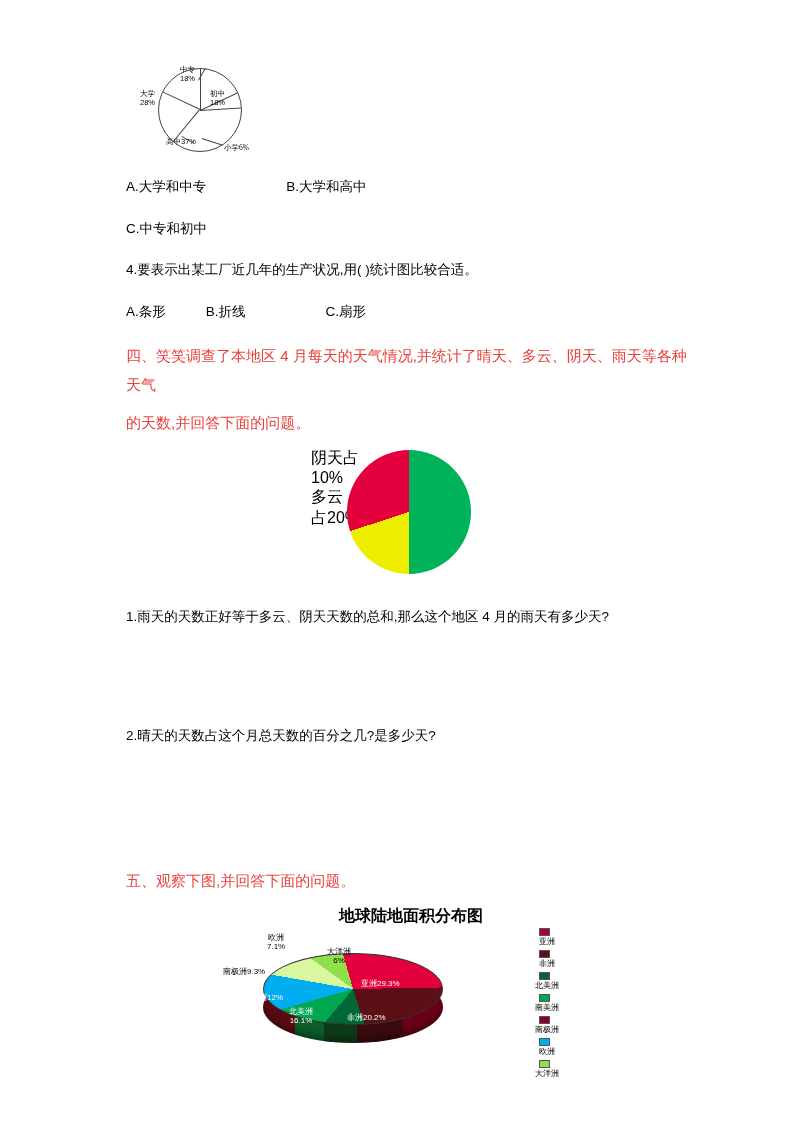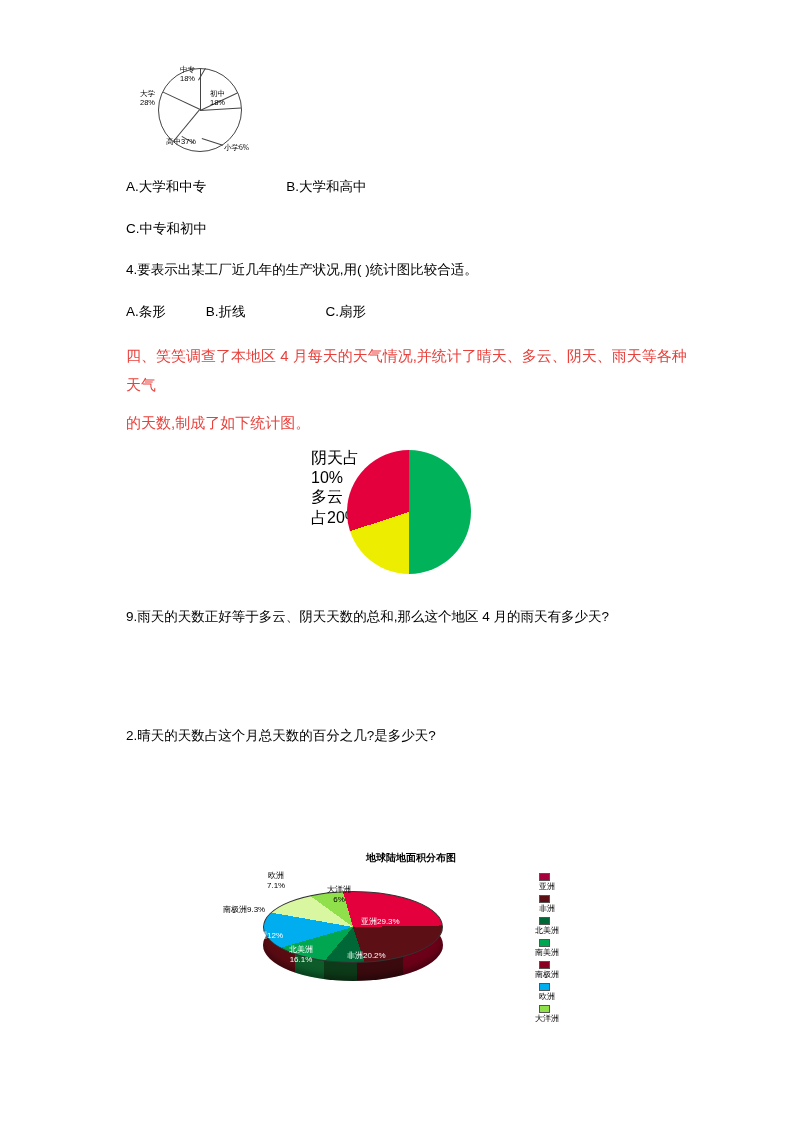--- a/index.html
+++ b/index.html
@@ -115,21 +115,21 @@
 
   
   .chart3 {
     position: relative;
     width: 420px;
     height: 175px;
     margin: 6px auto 0 auto;
   }
   .chart3-title {
     text-align: center;
-    font-size: 10px;
+    font-size: 16px;
     font-weight: bold;
     margin-bottom: 4px;
     color: #000;
   }
   .pie3-area {
     position: relative;
     width: 250px;
     height: 150px;
     margin-left: 28px;
   }
@@ -242,40 +242,41 @@
     <p class="q-text">
       <span>C.中专和初中</span>
     </p>
 
     <p class="q-text">4.要表示出某工厂近几年的生产状况,用(        )统计图比较合适。</p>
     <p class="q-text">
       <span>A.条形</span><span class="sp-md"></span><span>B.折线</span><span class="sp-lg"></span><span>C.扇形</span>
     </p>
 
     <p class="section-red">四、笑笑调查了本地区 4 月每天的天气情况,并统计了晴天、多云、阴天、雨天等各种天气</p>
-    <p class="section-red">的天数,制成了如下统计图。</p>
+    <p class="section-red">的天数,并回答下面的问题。</p>
 
     <div class="pie2-wrap">
       <div class="pie2"></div>
       <div class="lbl2" style="left:104px; top:28px;">
         <span>阴天占</span><br>
         <span>10%</span>
       </div>
       <div class="lbl2" style="left:62px; top:82px;">
         <span>多云</span><br>
         <span>占20%</span>
       </div>
     </div>
 
-    <p class="q-text">9.雨天的天数正好等于多云、阴天天数的总和,那么这个地区 4 月的雨天有多少天?</p>
+    <p class="q-text">1.雨天的天数正好等于多云、阴天天数的总和,那么这个地区 4 月的雨天有多少天?</p>
     <div class="answer-gap"></div>
 
     <p class="q-text">2.晴天的天数占这个月总天数的百分之几?是多少天?</p>
     <div class="answer-gap"></div>
 
+    <p class="section-red" style="margin-top:22px;">五、观察下图,并回答下面的问题。</p>
 
     <div class="chart3">
       <div class="chart3-title">地球陆地面积分布图</div>
       <div class="pie3-area">
         <div class="pie3-side"></div>
         <div class="pie3-top"></div>
 
         <div class="lbl3 white" style="left:132px; top:48px;">
           <span>亚洲29.3%</span>
         </div>

